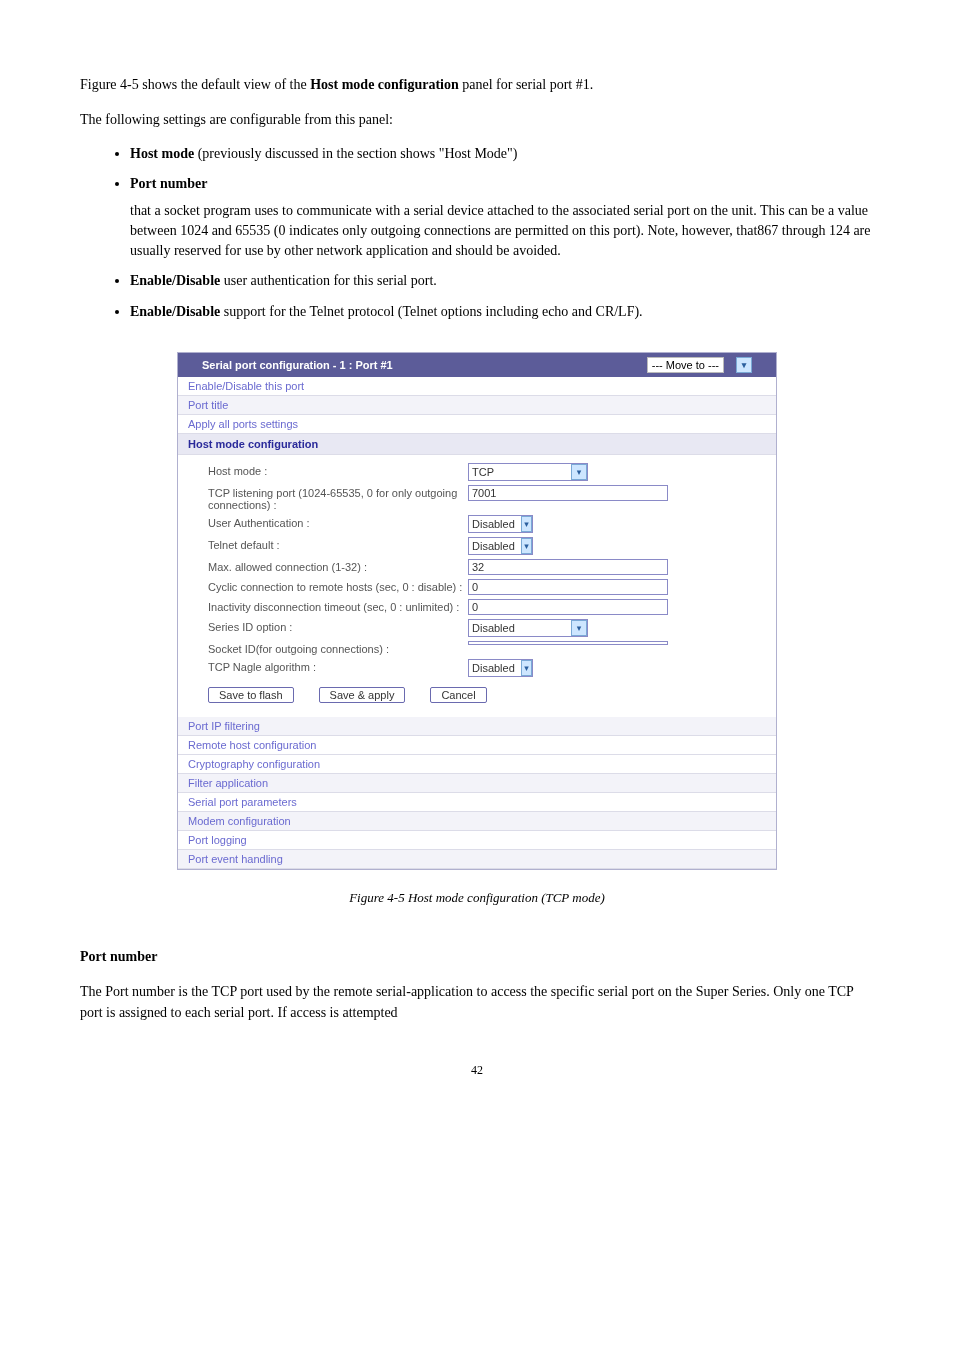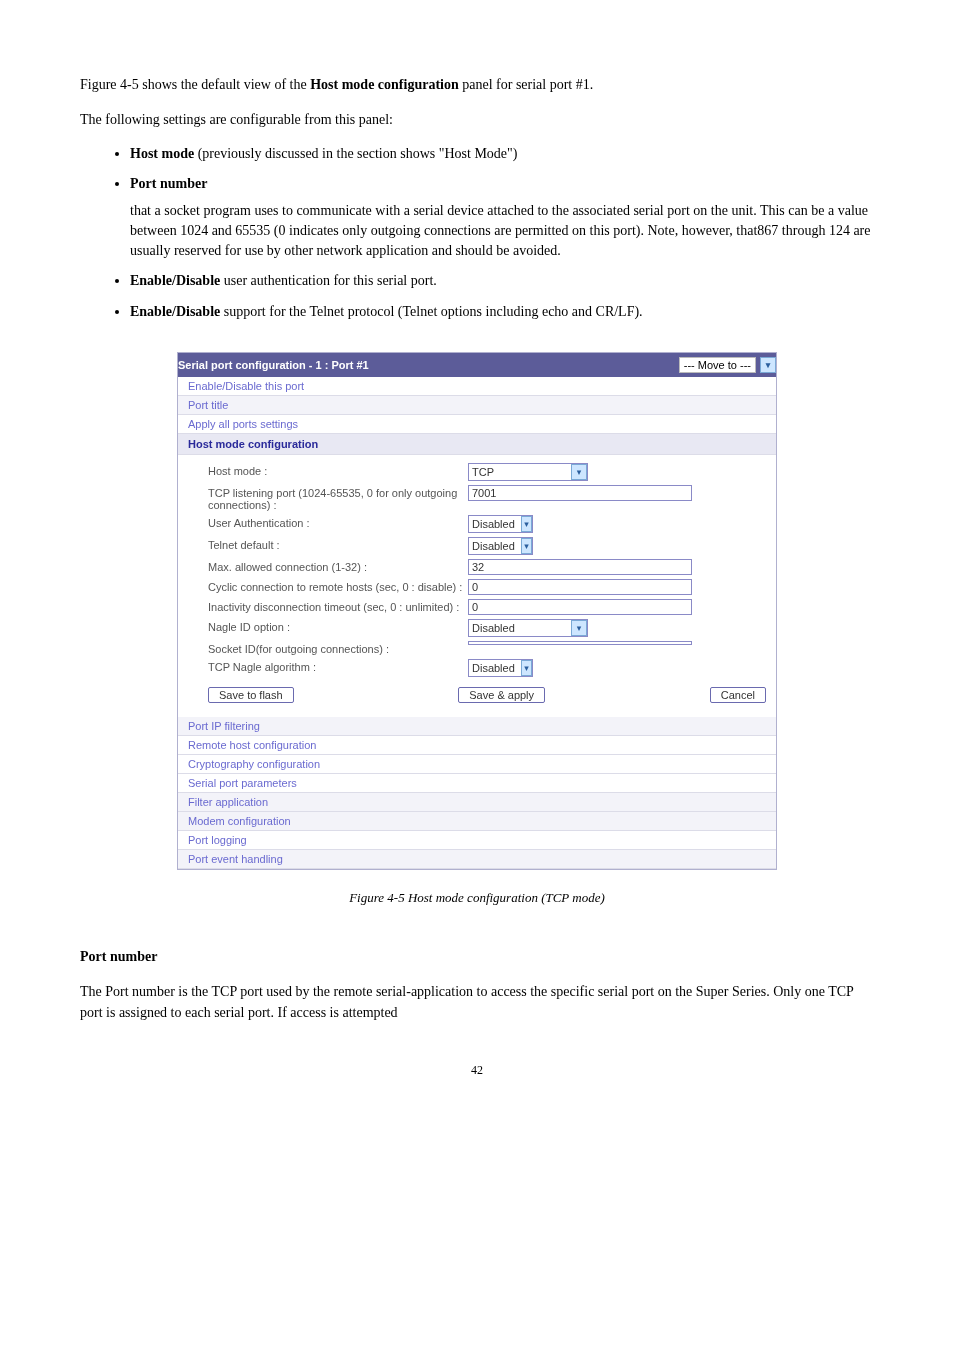--- a/index.html
+++ b/index.html
@@ -33,31 +33,31 @@
     .bold { font-weight: bold; }
     .screenshot-wrap {
       margin: 20px auto;
       width: 600px;
       border: 1px solid #b0b0cf;
       font-family: Arial, Verdana, sans-serif;
     }
     .ss-header {
       background: #5c5c99;
       color: #fff;
-      padding: 4px 0;
+      padding: 4px 24px;
       display: flex;
       justify-content: space-between;
       align-items: center;
       font-size: 11px;
       font-weight: bold;
     }
     .ss-header-right {
       display: flex;
       align-items: center;
-      gap: 4px;
+      gap: 12px;
     }
     .moveto-box {
       background: #fff;
       color: #000;
       font-weight: normal;
       font-size: 11px;
       padding: 1px 4px;
       border: 1px solid #bbb;
     }
     .select-arrow {
@@ -104,35 +104,34 @@
       width: 260px;
       flex-shrink: 0;
       padding-top: 2px;
     }
     .config-input {
       border: 1px solid #8a8ac7;
       padding: 1px 3px;
       font-size: 11px;
       color: #333;
     }
-    .cfg-text { width: 224px; }
+    .cfg-text { width: 200px; }
     .cfg-small { width: 120px; display:inline-flex; align-items:center; justify-content:space-between; }
     .cfg-tiny  { width: 65px;  display:inline-flex; align-items:center; justify-content:space-between; }
     .config-input.select {
       display: inline-flex;
       justify-content: space-between;
       align-items: center;
       padding: 0 0 0 3px;
     }
     .config-input.select .sel-text { padding-right: 6px; text-align: center; }
     .button-row {
       padding: 8px 10px 4px 30px;
       display: flex;
-      gap: 2px;
-      justify-content: space-between;
+      gap: 25px;
     }
     .ss-button {
       border: 1px solid #6a6aaf;
       background: #fff;
       color: #333;
       padding: 1px 10px;
       font-size: 11px;
       border-radius: 2px;
     }
     .figure-caption {
@@ -224,21 +223,21 @@
     </div>
     <div class="config-line">
       <div class="config-label">Cyclic connection to remote hosts (sec, 0 : disable) :</div>
       <div class="config-input cfg-text">0</div>
     </div>
     <div class="config-line">
       <div class="config-label">Inactivity disconnection timeout (sec, 0 : unlimited) :</div>
       <div class="config-input cfg-text">0</div>
     </div>
     <div class="config-line">
-      <div class="config-label">Nagle ID option :</div>
+      <div class="config-label">Series ID option :</div>
       <div class="config-input select cfg-small">
         <span class="sel-text">Disabled</span>
         <span class="select-arrow">▾</span>
       </div>
     </div>
     <div class="config-line">
       <div class="config-label">Socket ID(for outgoing connections) :</div>
       <div class="config-input cfg-text"></div>
     </div>
     <div class="config-line">
@@ -252,22 +251,22 @@
     <div class="button-row">
       <button class="ss-button">Save to flash</button>
       <button class="ss-button">Save &amp; apply</button>
       <button class="ss-button">Cancel</button>
     </div>
   </div>
 
   <div class="ss-row alt">Port IP filtering</div>
   <div class="ss-row">Remote host configuration</div>
   <div class="ss-row">Cryptography configuration</div>
+  <div class="ss-row alt">Filter application</div>
   <div class="ss-row">Serial port parameters</div>
-  <div class="ss-row alt">Filter application</div>
   <div class="ss-row alt">Modem configuration</div>
   <div class="ss-row">Port logging</div>
   <div class="ss-row alt">Port event handling</div>
 </div>
 
 <div class="figure-caption">Figure 4-5 Host mode configuration (TCP mode)</div>
 
 <div class="content-para para-head">Port number</div>
 <div class="content-para">The Port number is the TCP port used by the remote serial-application to access the specific serial port on the Super Series. Only one TCP port is assigned to each serial port. If access is attempted</div>
 

